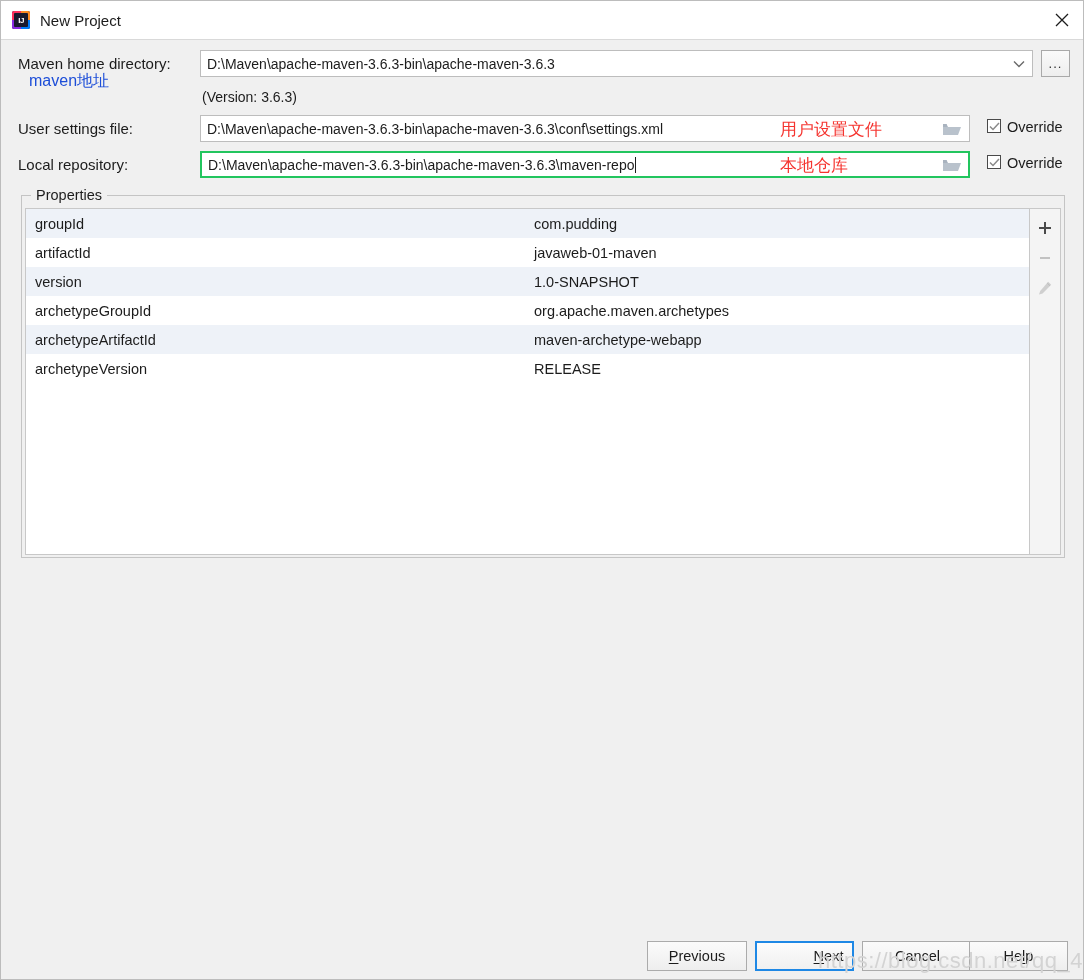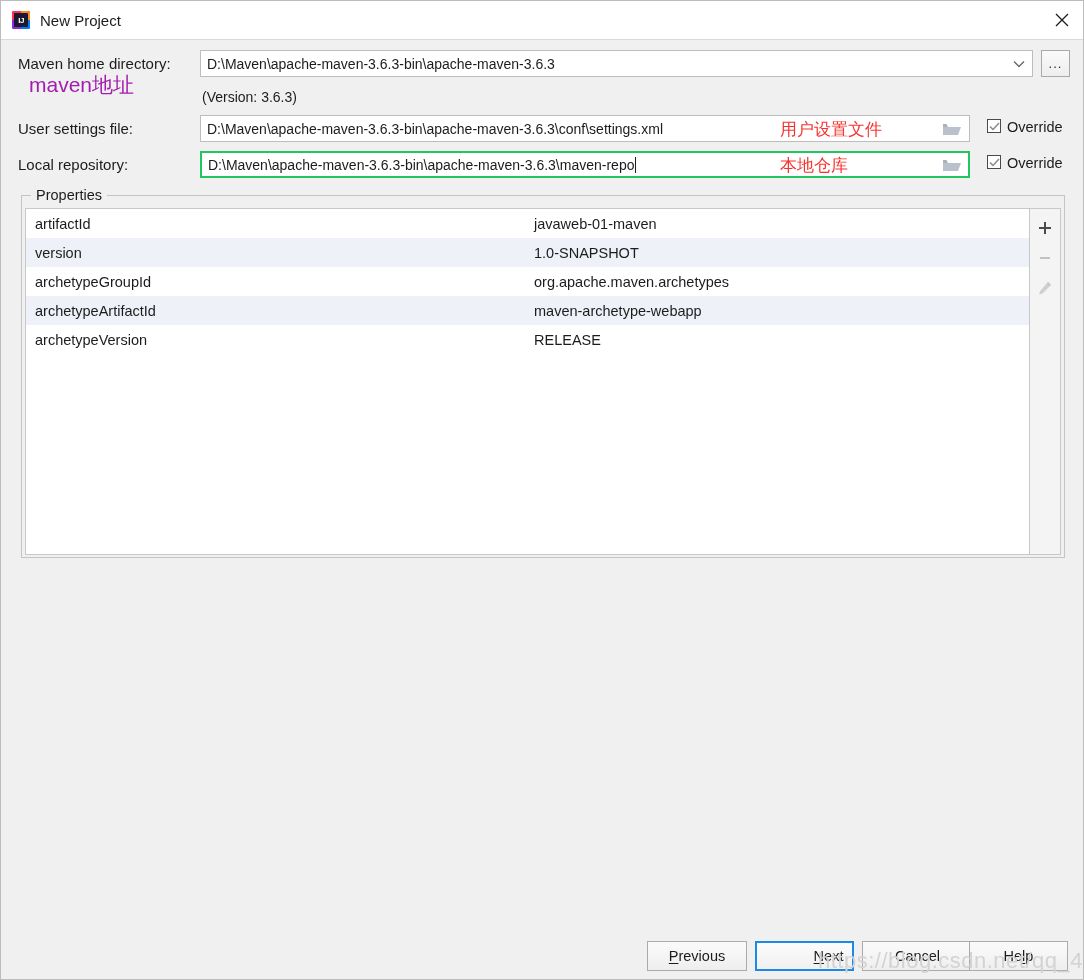--- a/index.html
+++ b/index.html
@@ -70,22 +70,22 @@
 
   
   .form-row-label {
     position: absolute;
     font-size: 15px;
     color: #1c1c1c;
     white-space: nowrap;
   }
   .red-note {
     position: absolute;
-    color: #a21caf;
-    font-size: 21px;
+    color: #1d4ed8;
+    font-size: 16px;
     white-space: nowrap;
   }
   .red-note-small {
     position: absolute;
     color: #f5342f;
     font-size: 17px;
     white-space: nowrap;
   }
 
   .text-field {
@@ -330,20 +330,24 @@
       </svg>
     </span>
     <span>Override</span>
   </div>
 
   <div class="group-box" style="left:20px; top:194px; width:1044px; height:363px;"></div>
   <div class="group-title" style="left:30px; top:186px;">Properties</div>
 
   <div class="table-wrap" style="left:24px; top:207px; width:1005px; height:347px;">
     <div>
+      <div class="trow odd">
+        <span class="tcell-key">groupId</span>
+        <span class="tcell-val">com.pudding</span>
+      </div>
       <div class="trow even">
         <span class="tcell-key">artifactId</span>
         <span class="tcell-val">javaweb-01-maven</span>
       </div>
       <div class="trow odd">
         <span class="tcell-key">version</span>
         <span class="tcell-val">1.0-SNAPSHOT</span>
       </div>
       <div class="trow even">
         <span class="tcell-key">archetypeGroupId</span>

